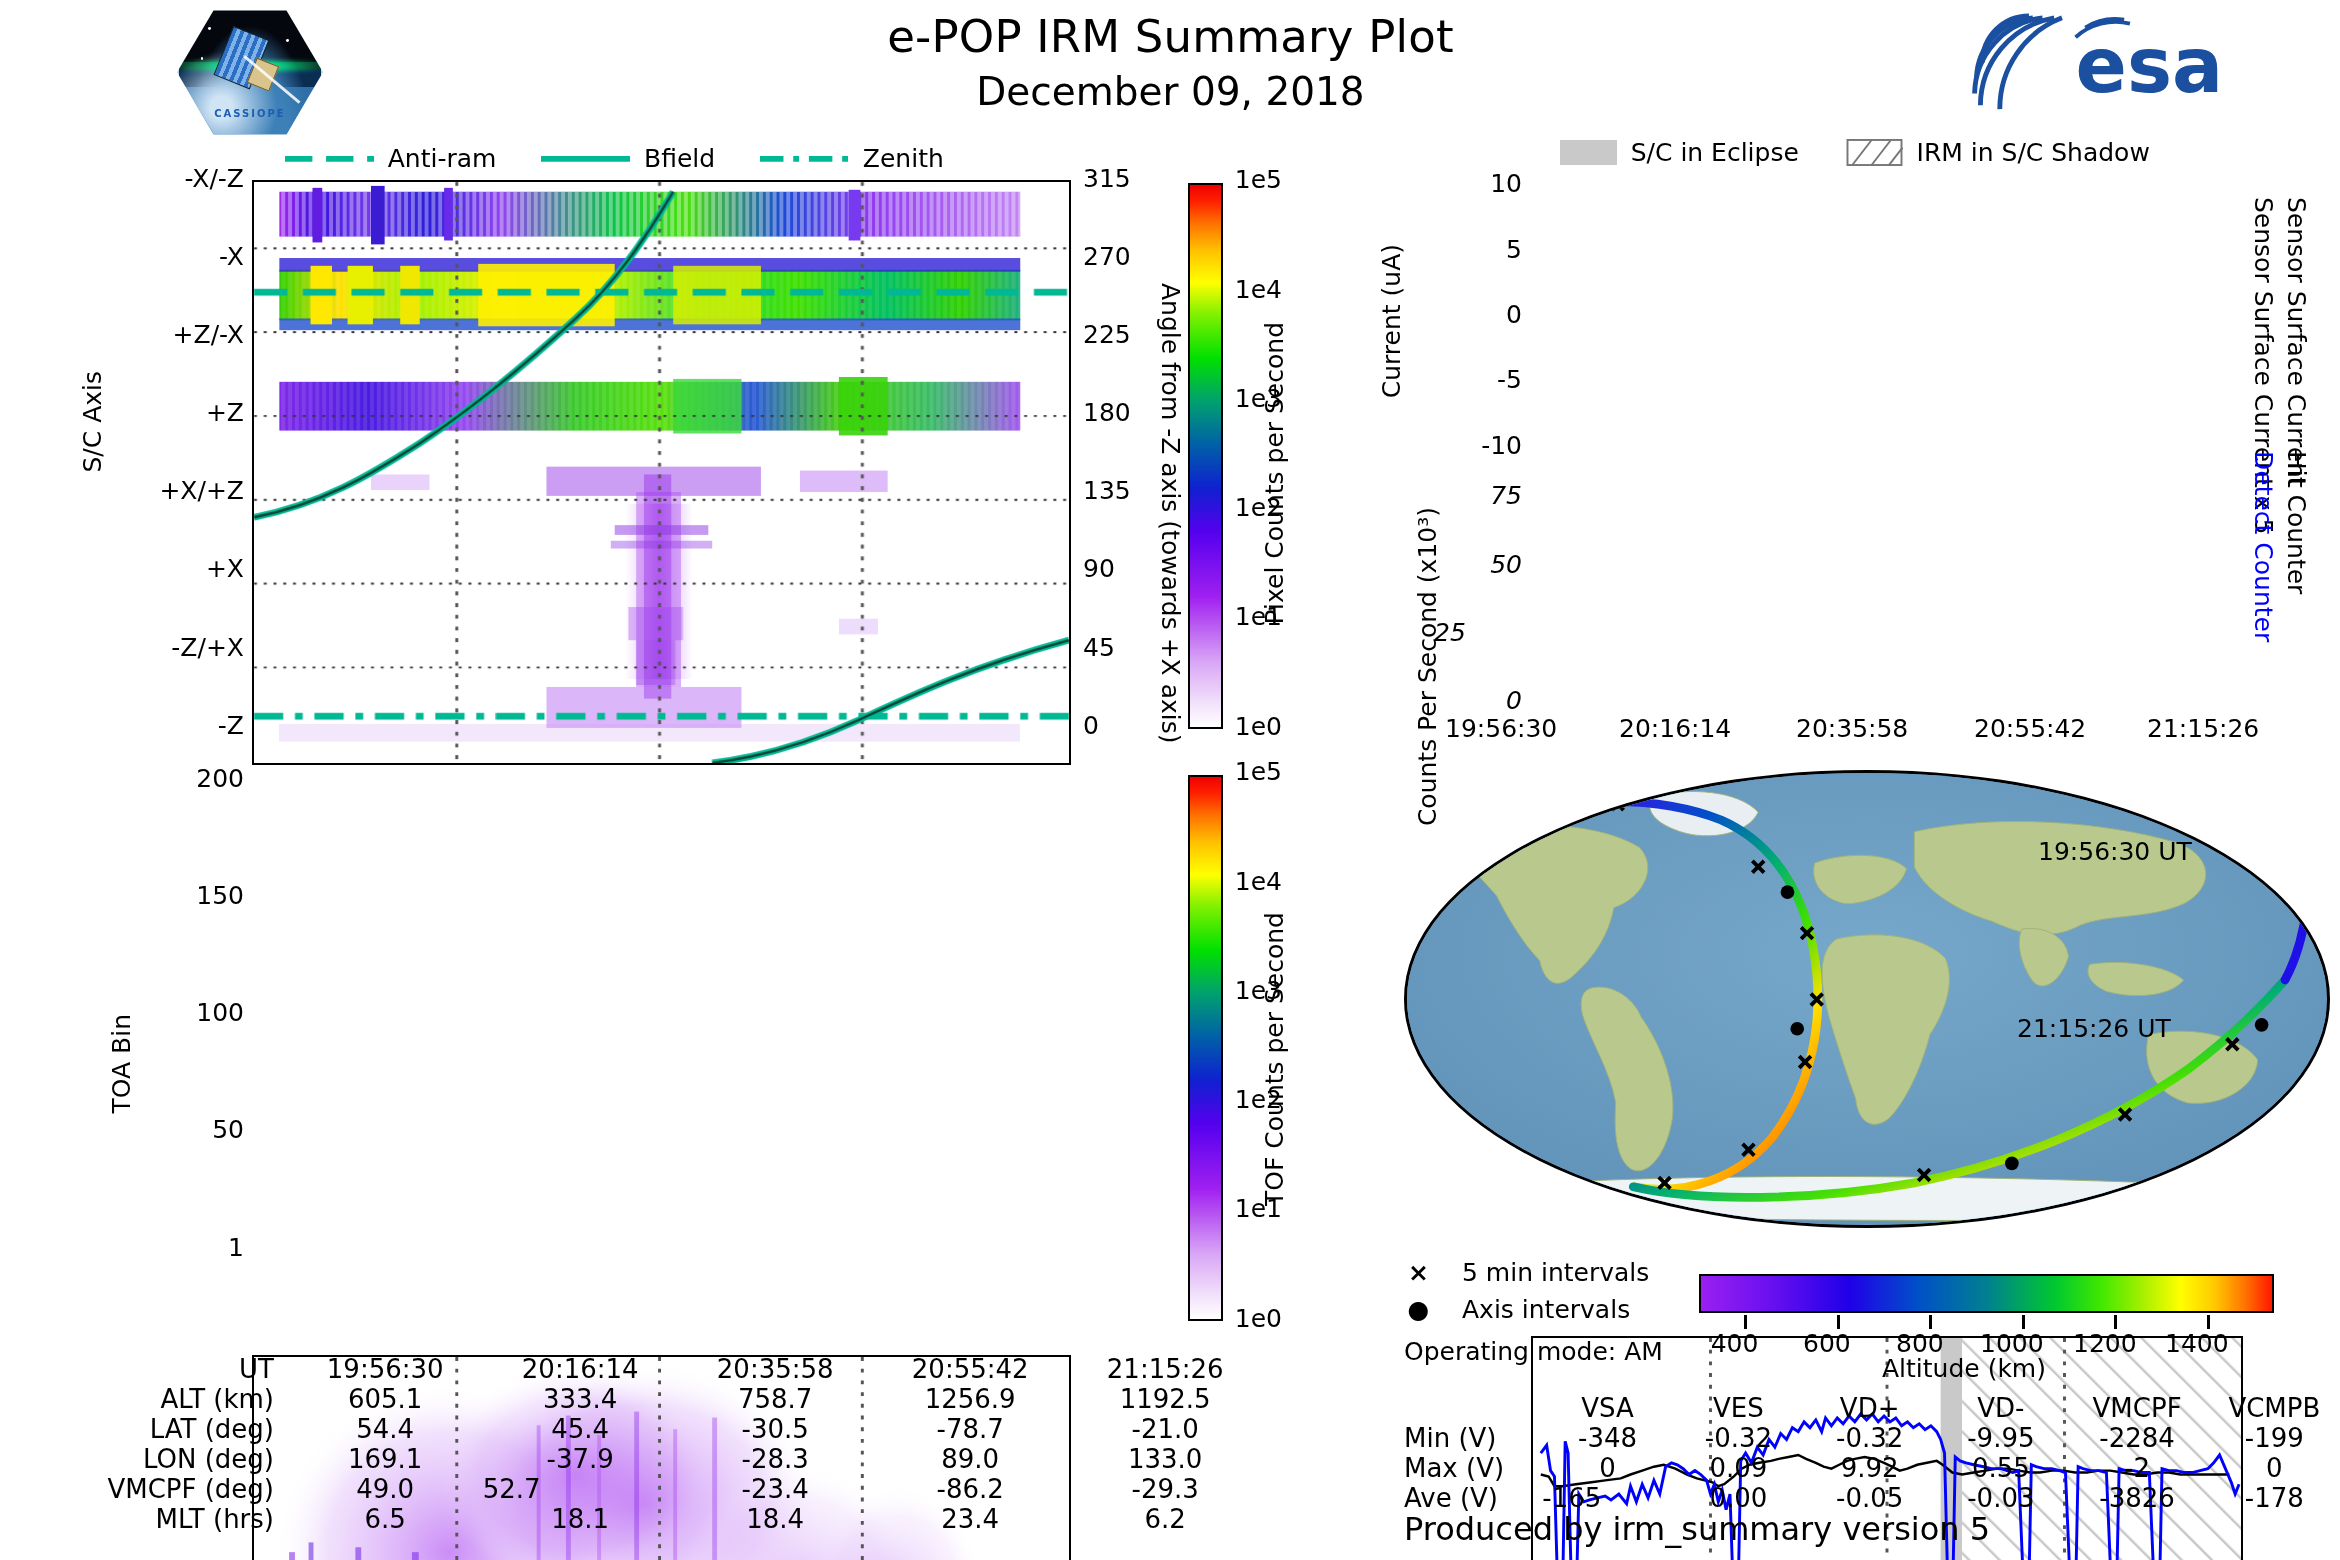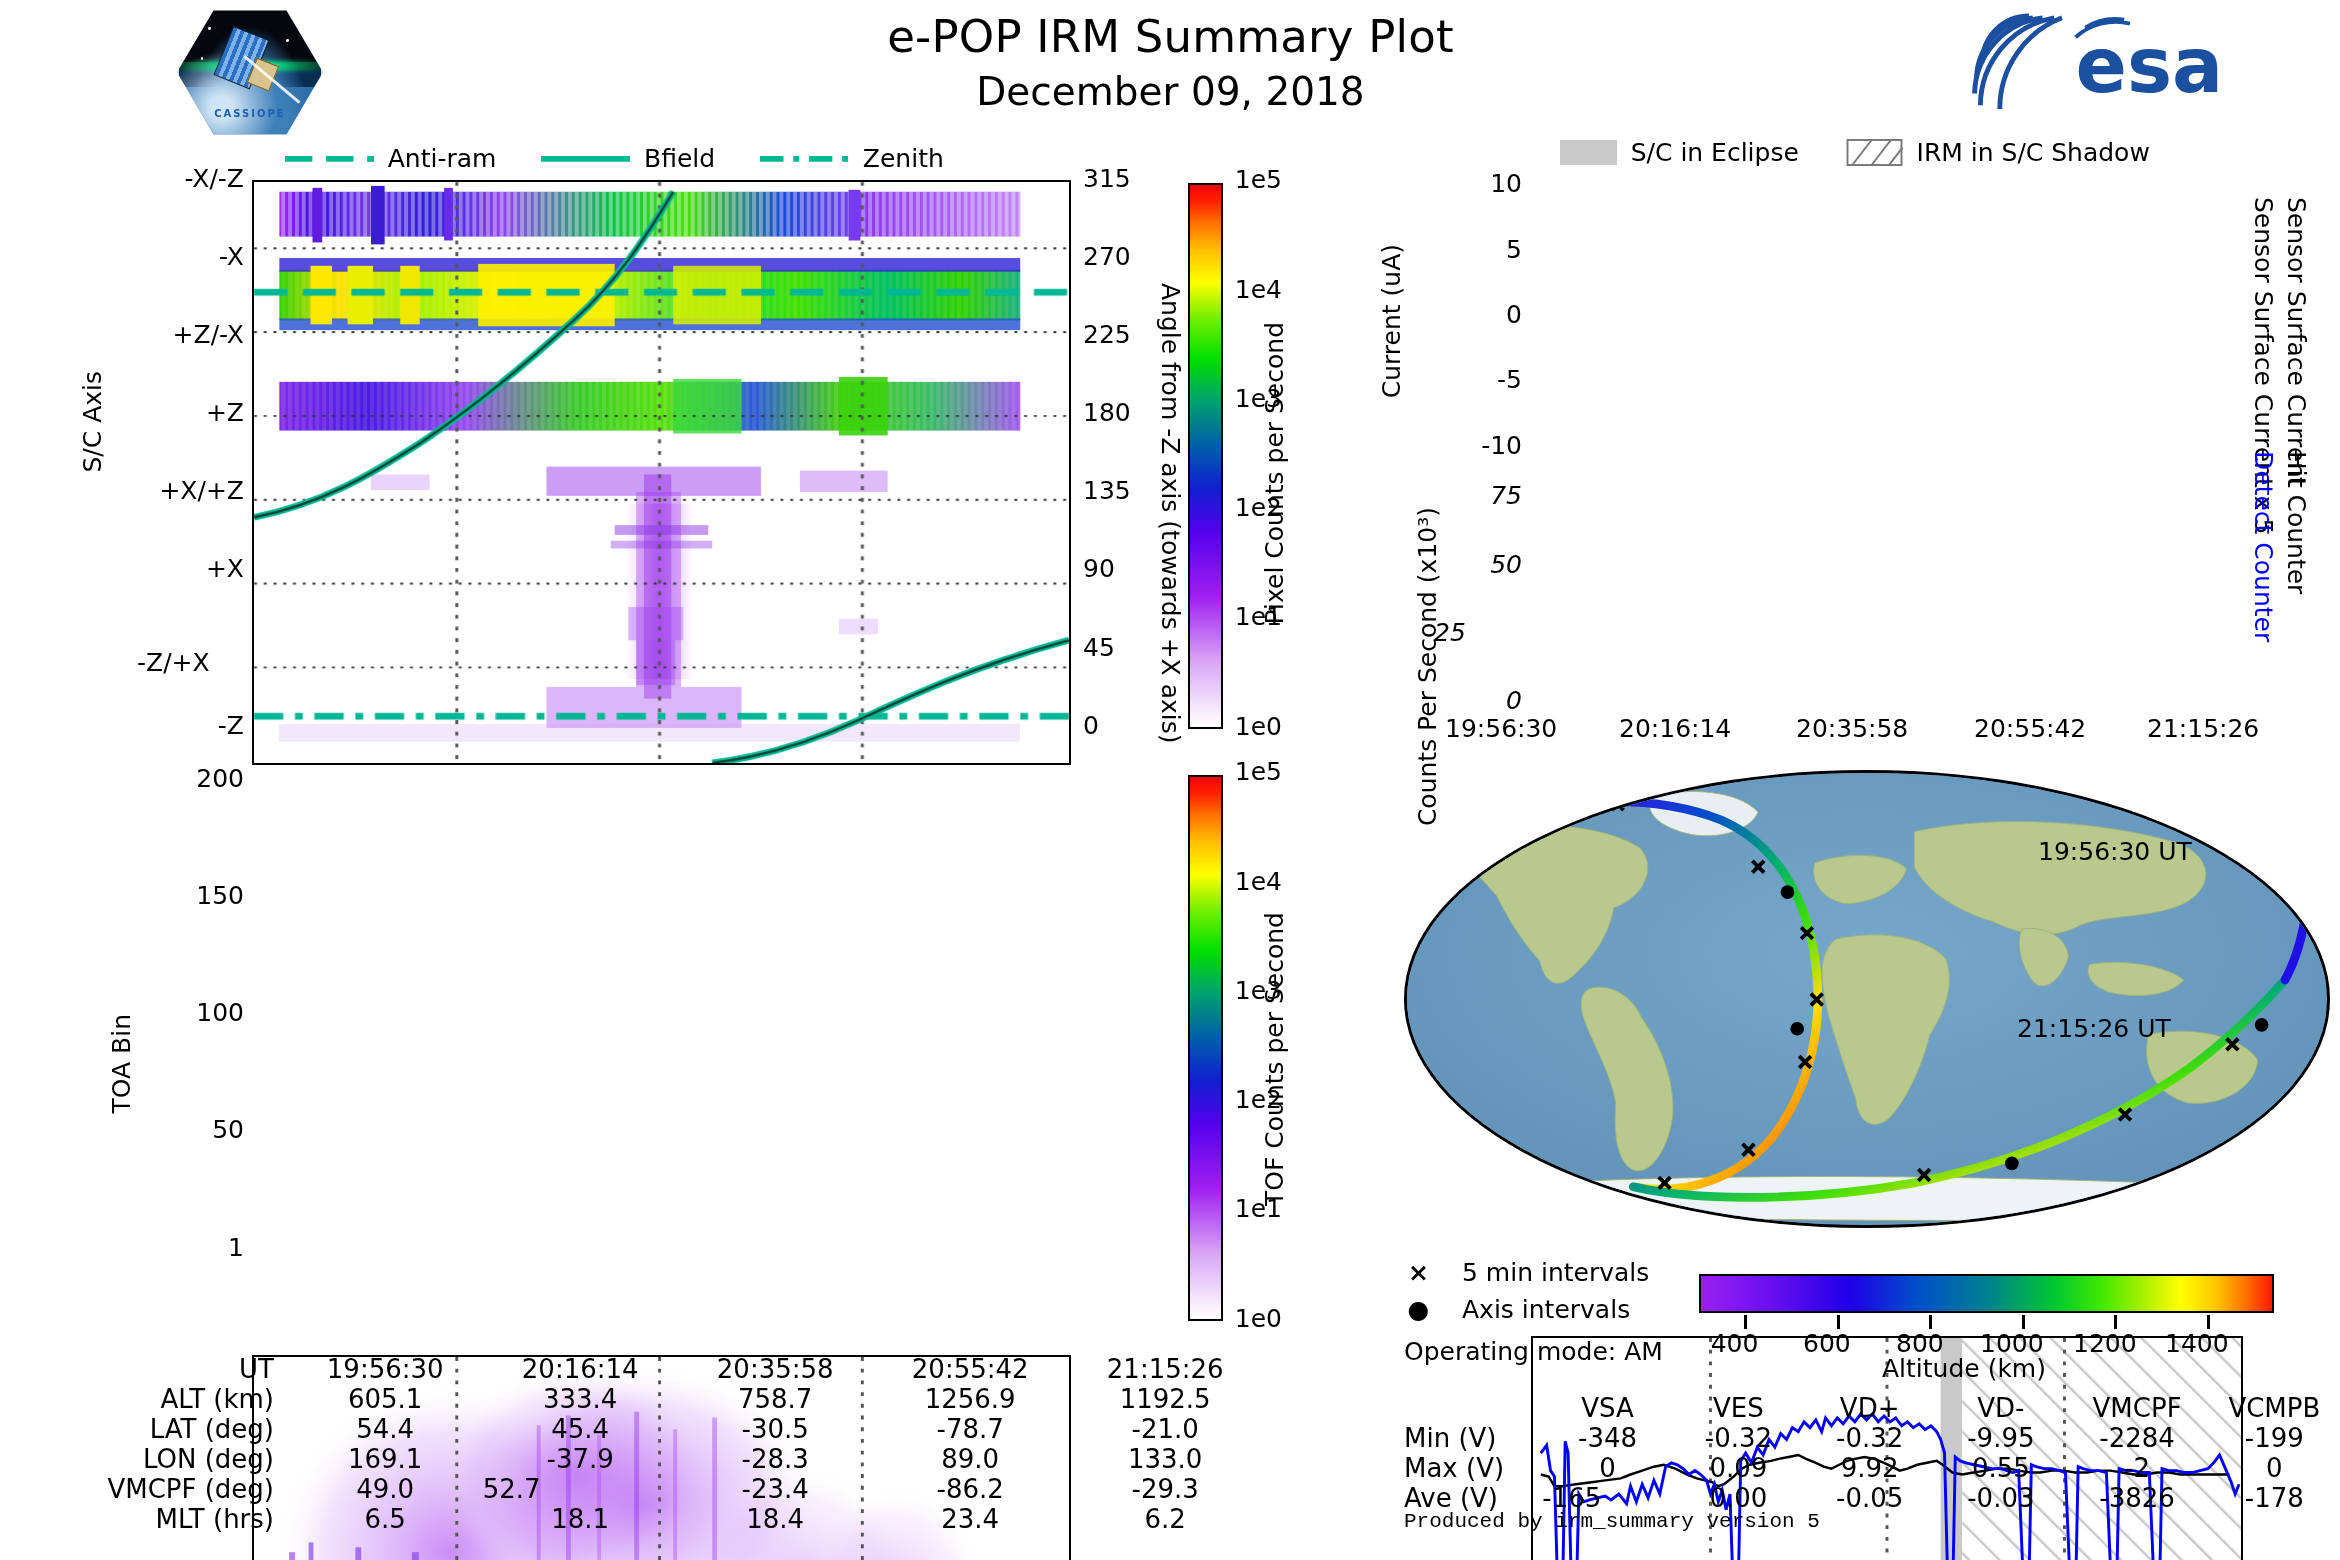--- a/index.html
+++ b/index.html
@@ -107,21 +107,21 @@
 
 <div class="abs vt rot ax" style="left:78px;top:371px;transform:rotate(180deg);">S/C Axis</div>
 
 <div class="abs" style="left:137px;top:180px;width:107px;height:546px;">
   <div class="abs ax" style="right:0;top:-15.6px;text-align:right;width:107px;">-X/-Z</div>
   <div class="abs ax" style="right:0;top:62px;text-align:right;width:107px;">-X</div>
   <div class="abs ax" style="right:0;top:140px;text-align:right;width:107px;">+Z/-X</div>
   <div class="abs ax" style="right:0;top:218px;text-align:right;width:107px;">+Z</div>
   <div class="abs ax" style="right:0;top:296px;text-align:right;width:107px;">+X/+Z</div>
   <div class="abs ax" style="right:0;top:374px;text-align:right;width:107px;">+X</div>
-  <div class="abs ax" style="right:0;top:468px;text-align:left;width:107px;">-Z/+X</div>
+  <div class="abs ax" style="right:0;top:453px;text-align:right;width:107px;">-Z/+X</div>
   <div class="abs ax" style="right:0;top:531px;text-align:right;width:107px;">-Z</div>
 </div>
 
 <div class="abs frame" id="scframe" style="left:252px;top:180px;width:819px;height:585px;">
   <svg width="815" height="581" viewBox="0 0 836 596" preserveAspectRatio="none">
     <defs>
       <linearGradient id="bandA" x1="0" x2="1">
         <stop offset="0" stop-color="#a020f0"></stop>
           <stop offset=".05" stop-color="#3000e0"></stop>
         <stop offset=".12" stop-color="#6b30e8"></stop>
@@ -635,14 +635,14 @@
       <td style="text-align:center;">0.00</td>
       <td style="text-align:center;">-0.05</td>
       <td style="text-align:center;">-0.03</td>
       <td style="text-align:center;">-3826</td>
       <td style="text-align:center;">-178</td>
     </tr>
   </tbody>
     </table>
 </div>
 
-<div class="abs" style="left:1404px;top:1510px;font-size:21px;font-family:Liberation Mono, monospace;">Produced by irm_summary version 5</div>
+<div class="abs" style="left:1404px;top:1510px;font-size:32px;">Produced by irm_summary version 5</div>
 
 
 </body></html>

